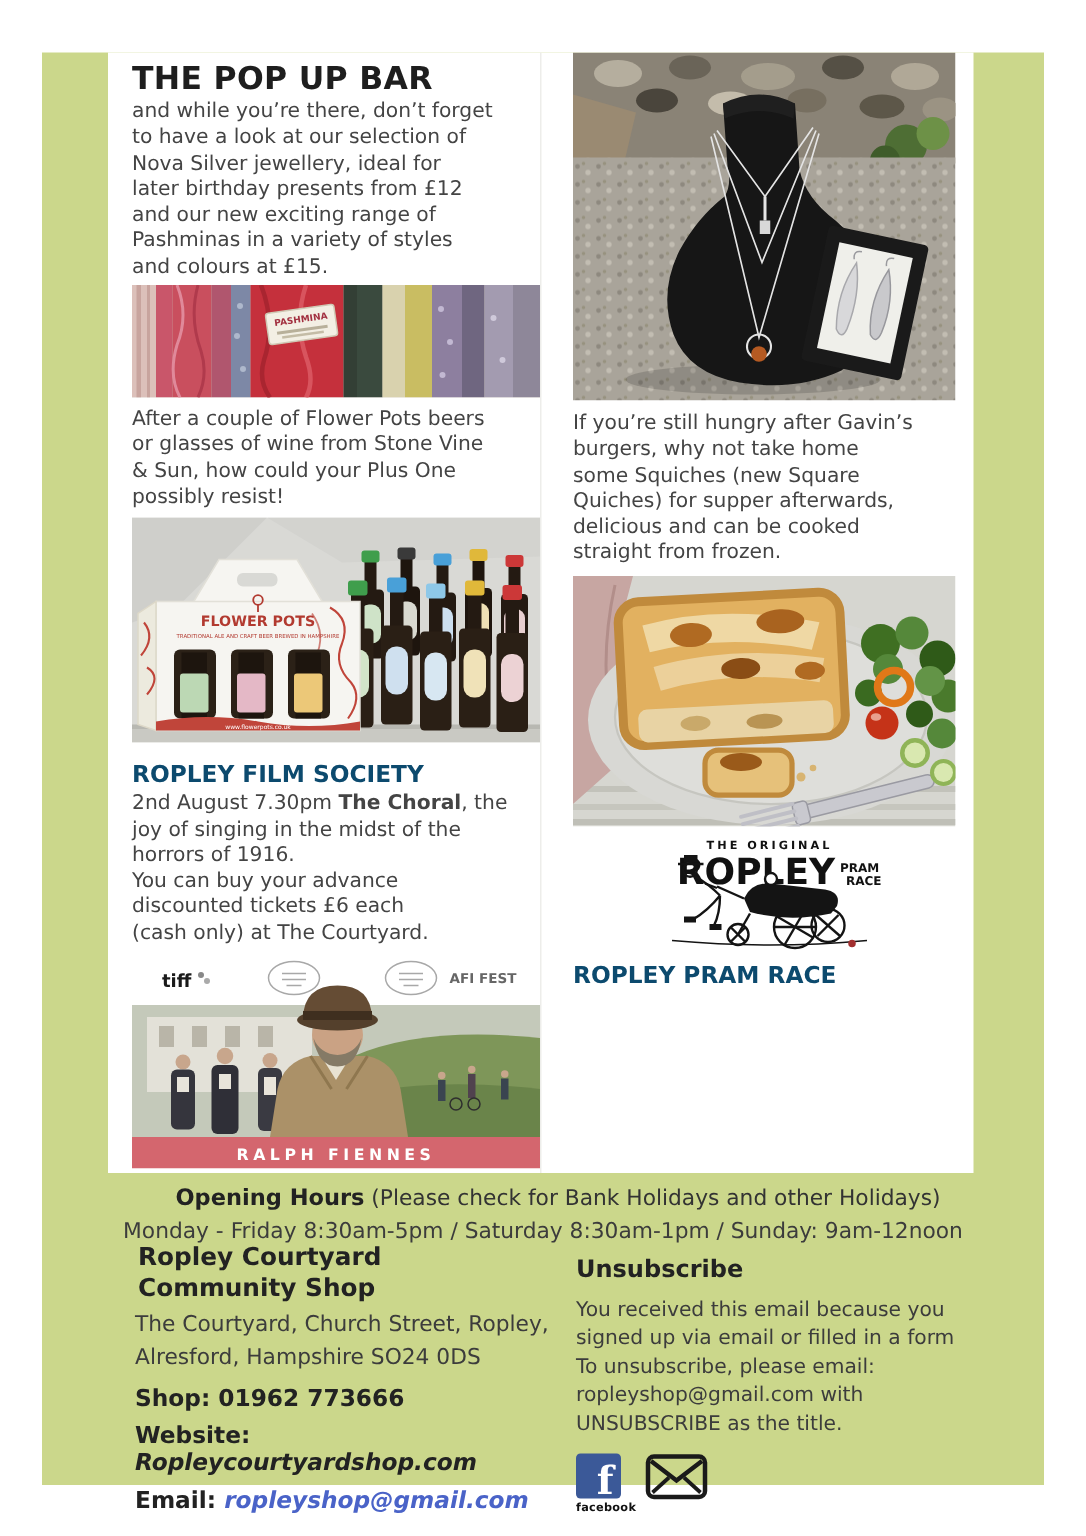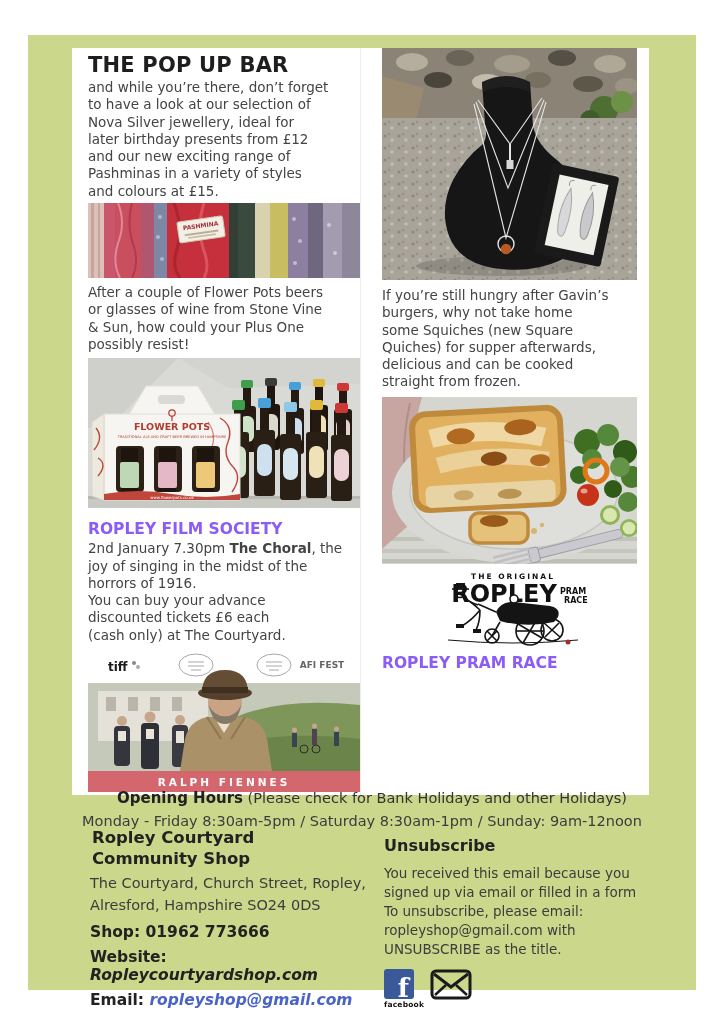--- a/index.html
+++ b/index.html
@@ -3,27 +3,27 @@
 <meta charset="utf-8">
 <style>
   * { box-sizing: border-box; }
   html,body { margin:0; padding:0; }
   body {
     width:724px; height:1024px; background:#ffffff;
     font-family:"DejaVu Sans","Liberation Sans",sans-serif;
     color:#3f3f3f; position:relative; overflow:hidden;
   }
   .green-frame { position:absolute; left:28px; top:35px; width:668px; height:955px; background:#cbd78b; }
-  .content-box { position:absolute; left:44px; top:13px; width:577px; height:747px; background:#ffffff;padding-left:32px; }
+  .content-box { position:absolute; left:44px; top:0px; width:577px; height:747px; background:#ffffff;padding-left:32px; }
   .col-divider { position:absolute; left:288px; top:0; height:747px; border-left:1px solid #ededea; }
   .left-col  { position:absolute; left:16px; top:0; width:272px; }
   .right-col { position:absolute; left:310px; top:0; width:262px; }
   h1.popup { margin:0; padding-top:5px; font-size:21px; font-weight:bold; color:#1e1e1e; letter-spacing:.2px; }
   .body-text { margin:0; font-size:13.5px; line-height:17.3px; color:#444; white-space:pre-line; }
-  .sec-head { margin:0; font-size:15.5px; font-weight:bold; color:#8b5cf6; }
+  .sec-head { margin:0; font-size:15.5px; font-weight:bold; color:#0c4a6e; }
   .img-block { display:block; }
   .mt2{margin-top:2px}.mt3{margin-top:3px}.mt4{margin-top:4px}.mt5{margin-top:5px}
   .mt6{margin-top:6px}.mt7{margin-top:7px}.mt12{margin-top:12px}
 
   .opening-hours { position:absolute; left:28px; top:789px; width:668px; text-align:center; color:#333; }
   .opening-hours .l1 { font-size:14.5px;padding-left:20px; }
   .opening-hours .l1 b { font-size:15px; color:#222; }
   .opening-hours .l2 { font-size:14.5px; margin-top:6px; color:#3c3c3c; }
 
   .footer-left { position:absolute; left:90px; top:827px; width:300px; }
@@ -191,21 +191,21 @@
             <rect x="70" y="104" width="19" height="26" rx="2" fill="#e4b8c6"></rect>
           <rect x="104" y="88" width="28" height="46" rx="4" fill="#2b2117"></rect>
           <rect x="109" y="90" width="17" height="44" fill="#1d150e"></rect>
             <rect x="108" y="104" width="19" height="26" rx="2" fill="#ecc878"></rect>
           <path d="M16,136 q34,-6 68,0 q34,6 68,0 l0,6 l-136,0 z" fill="#c0453a"></path>
           <text x="84" y="141" text-anchor="middle" font-size="4" fill="#ffffff">www.flowerpots.co.uk</text>
         </g>
       </svg>
 
       <h2 class="sec-head mt12">ROPLEY FILM SOCIETY</h2>
-      <p class="body-text mt2"><span>2nd January 7.30pm </span><b>The Choral</b><span>,  the
+      <p class="body-text mt2"><span>2nd August 7.30pm </span><b>The Choral</b><span>,  the
 joy of singing in the midst of the
 horrors of 1916.
 You can buy your advance
 discounted tickets £6 each
 (cash only) at The Courtyard.</span></p>
 
       <svg class="img-block mt3" width="272" height="145" viewBox="0 0 272 145">
         <rect width="272" height="145" fill="#ffffff"></rect>
         <text x="20" y="24" font-size="12" font-weight="bold" fill="#1a1a1a">tiff</text>
         <circle cx="46" cy="16" r="2" fill="#888"></circle>

